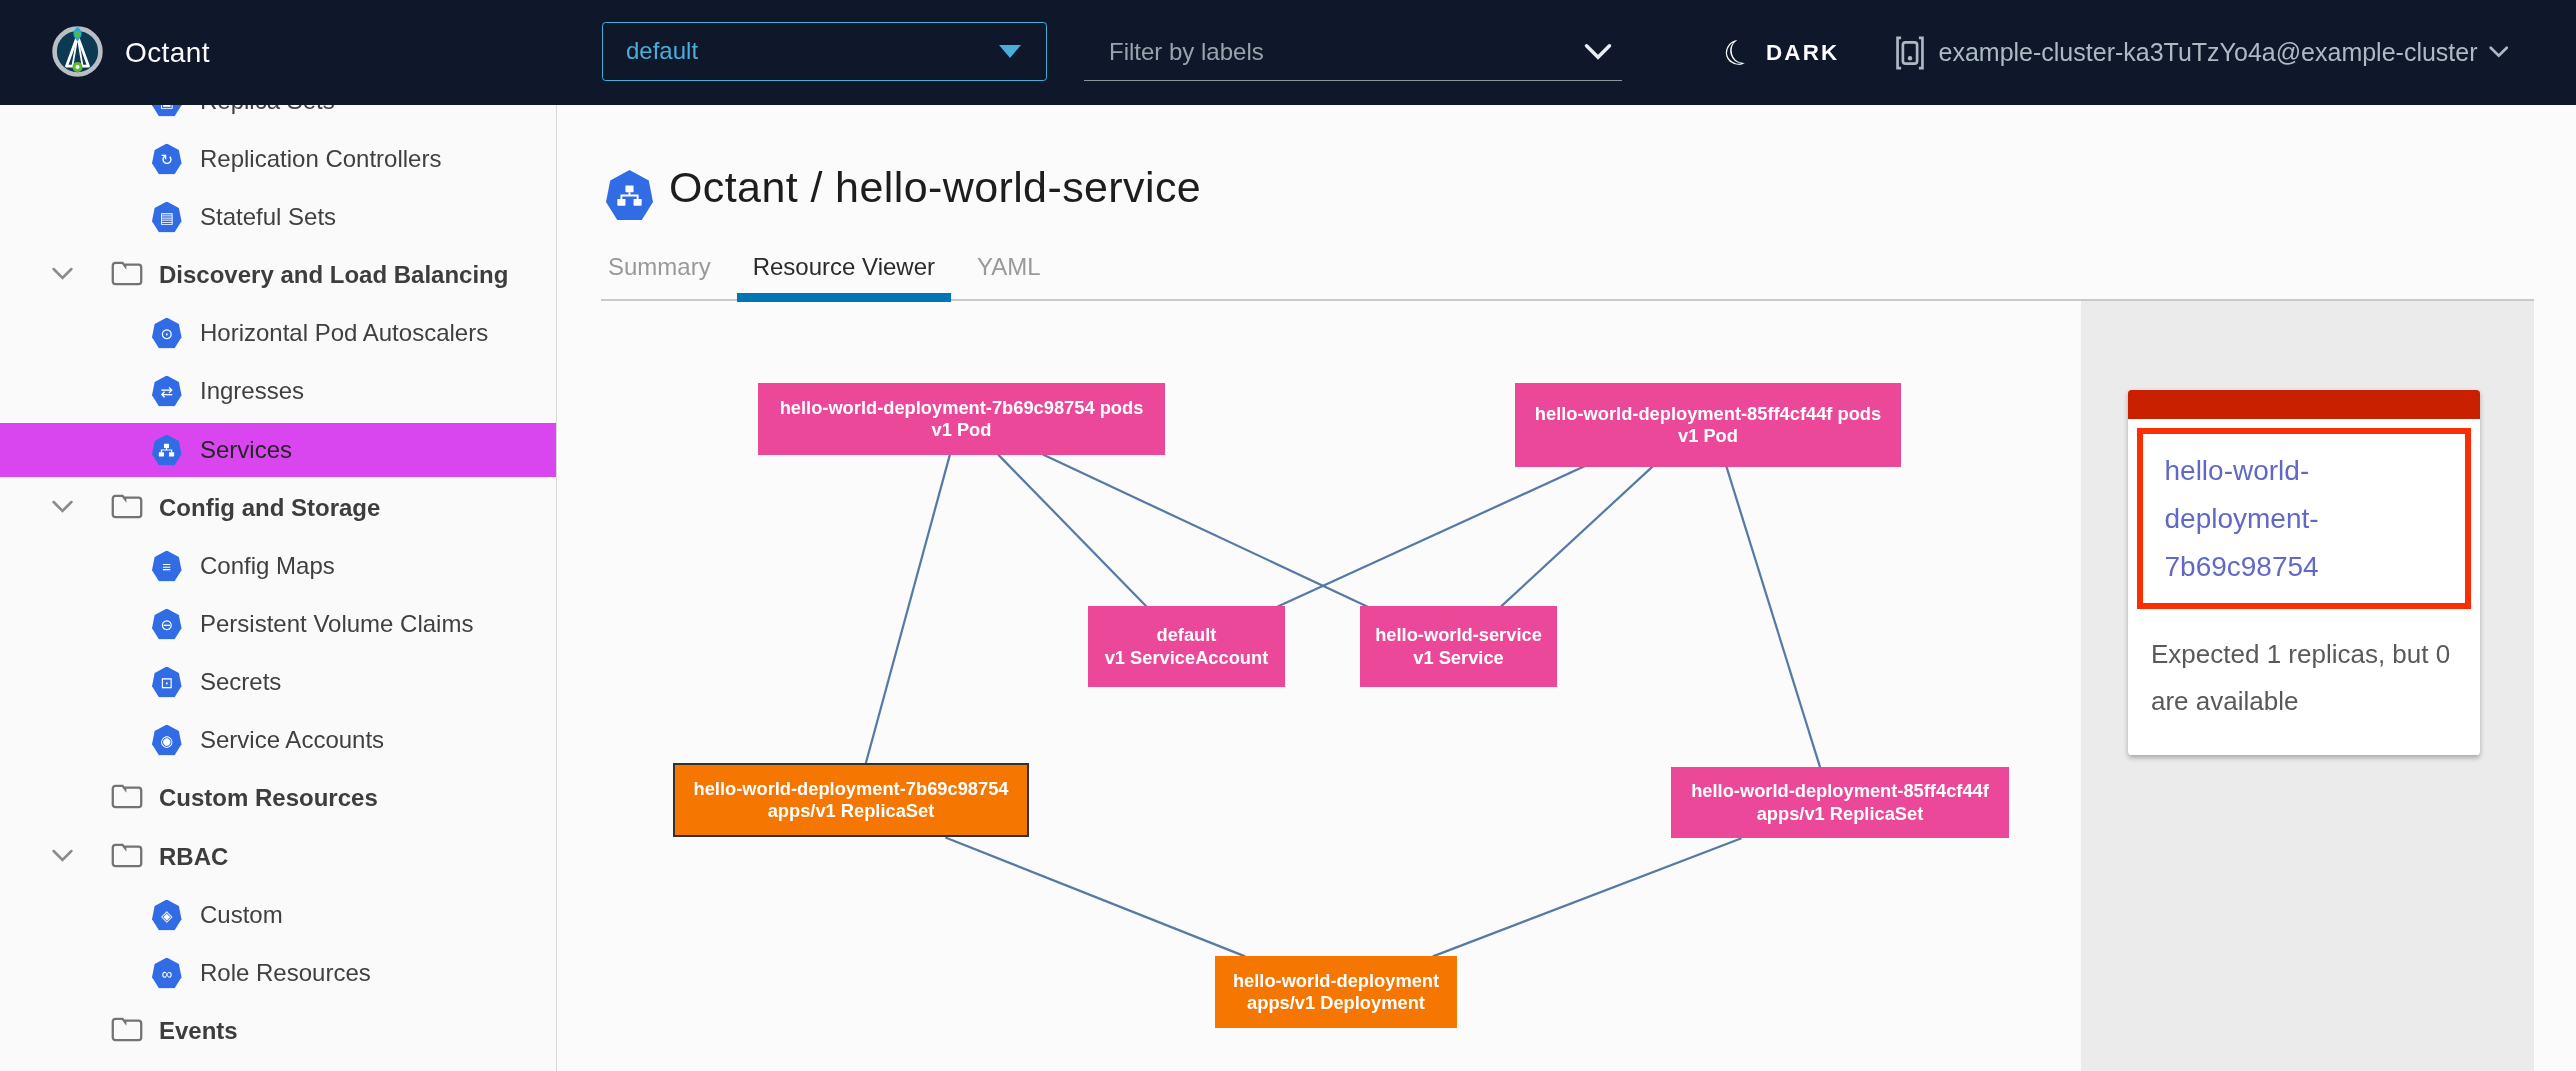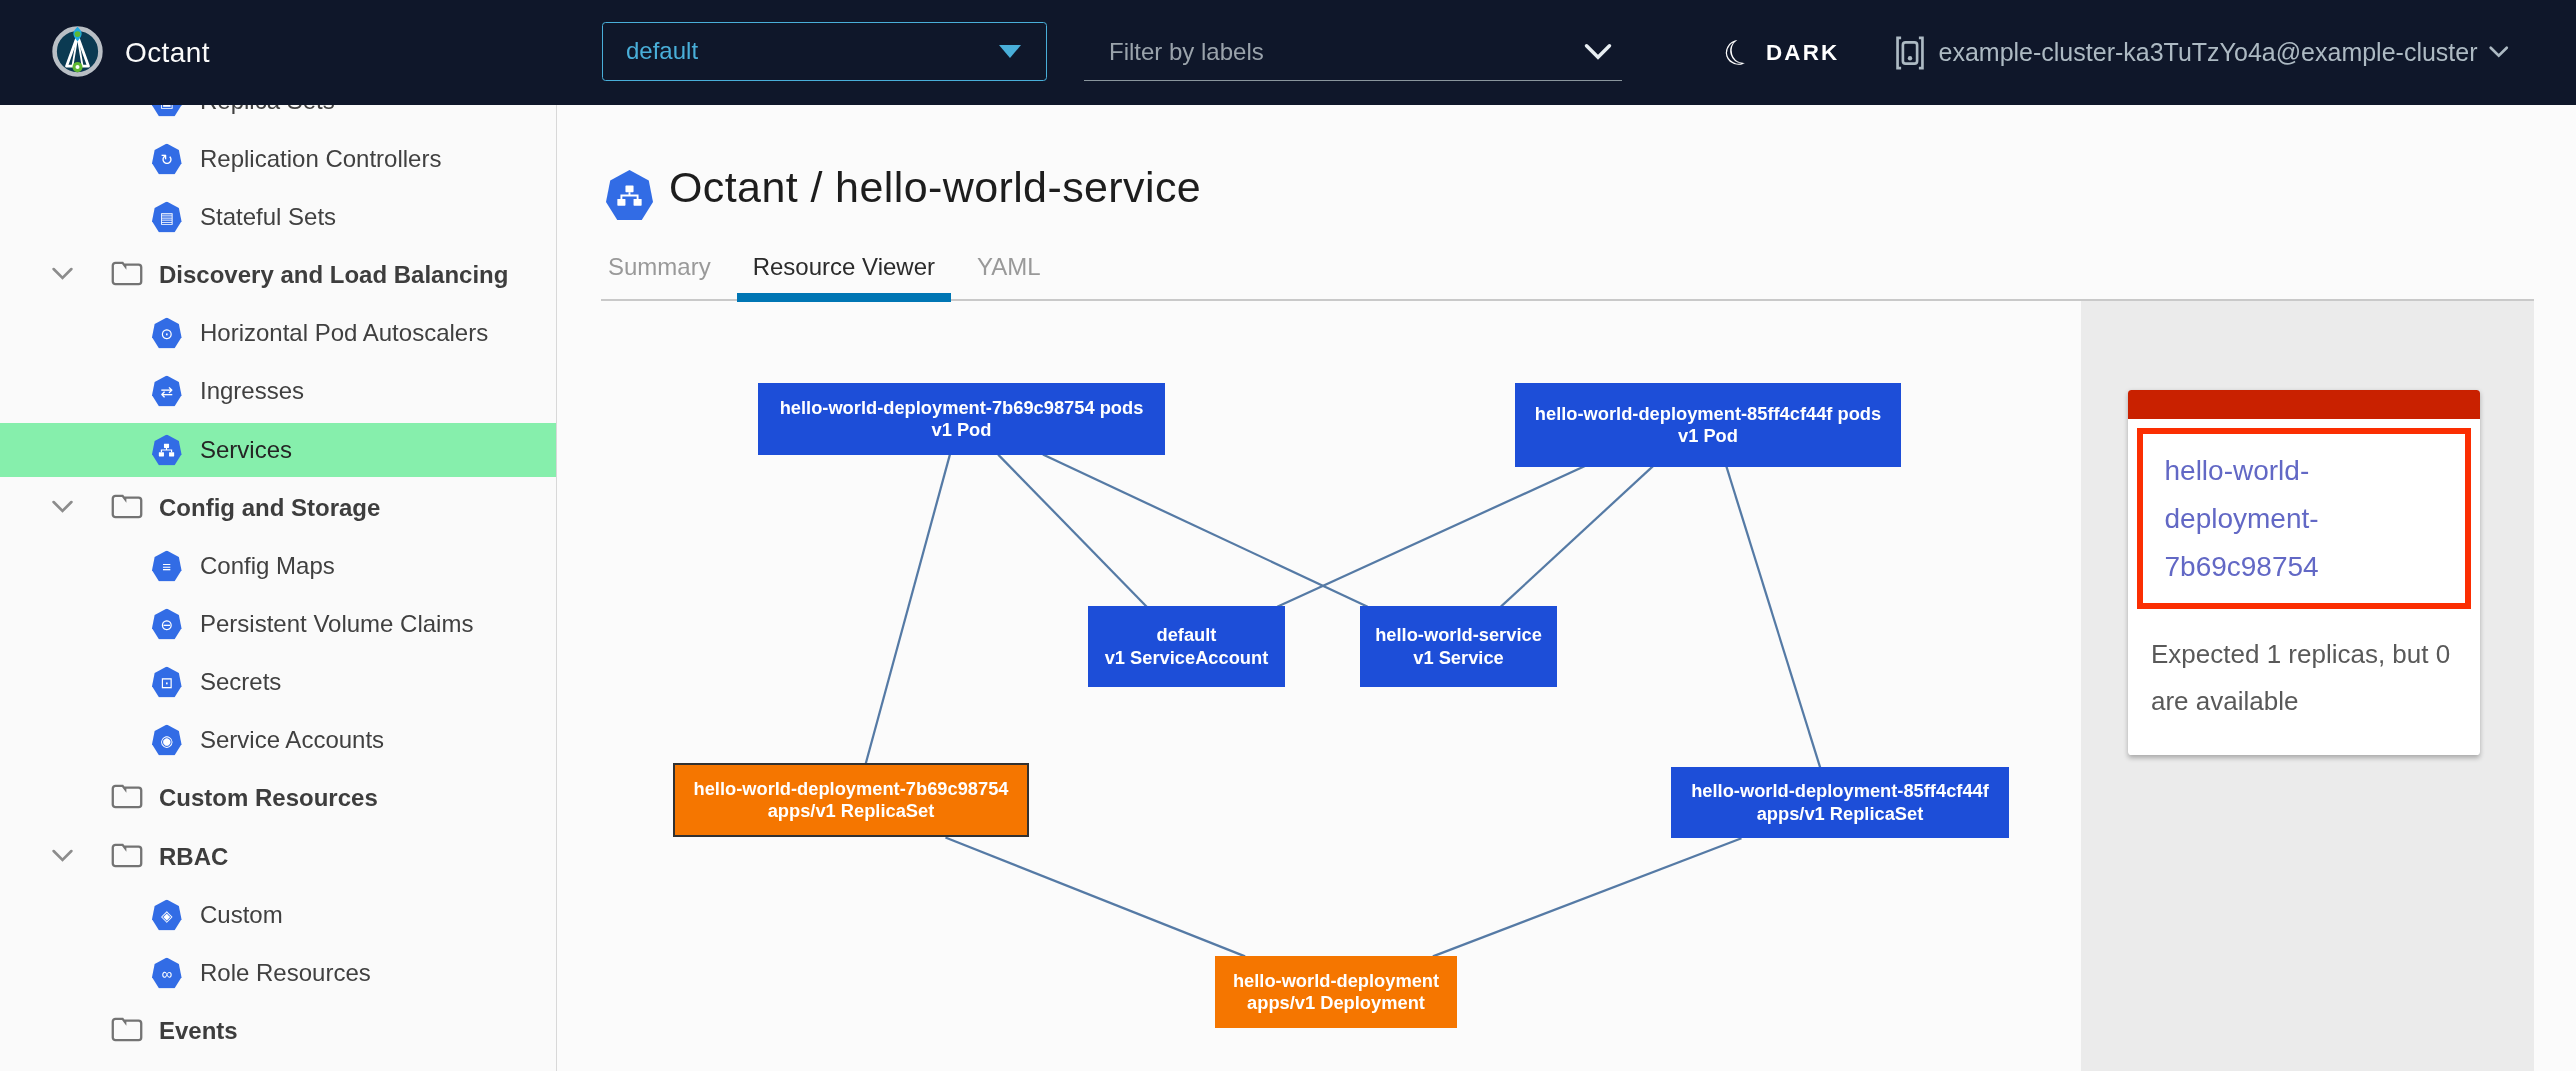--- a/index.html
+++ b/index.html
@@ -24,21 +24,21 @@
   .dark-toggle{position:absolute;left:1723px;top:0;height:105px;display:flex;align-items:center;cursor:pointer;}
   .moon{color:#ffffff;font-size:34px;transform:rotate(-18deg);margin-right:12.5px;line-height:1;}
   .dark-label{color:#ffffff;font-size:22.4px;font-weight:bold;letter-spacing:2.2px;}
   .ctx{position:absolute;left:1894px;top:0;height:105px;display:flex;align-items:center;cursor:pointer;}
   .ctx .txt{color:#adbac3;font-size:25px;margin:0 10.7px 0 12.5px;}
 
   
   .sidebar{position:absolute;top:105px;left:0;width:556px;bottom:0;background:#fafafa;
            border-right:0.9px solid #d8d8d8;overflow:hidden;z-index:10;}
   .srow{position:absolute;left:0;width:556px;height:54px;cursor:pointer;}
-  .srow.selected{background:#86efac;}
+  .srow.selected{background:#d946ef;}
   .srow .caret{position:absolute;left:50px;top:50%;transform:translateY(-50%);}
   .srow .folder{position:absolute;left:111px;top:50%;transform:translateY(-50%);}
   .srow .hepta{position:absolute;left:152px;top:50%;transform:translateY(-50%);}
   .srow .lbl{position:absolute;top:50%;transform:translateY(-50%);font-size:24px;color:#404040;white-space:nowrap;}
   .srow.section .lbl{left:159px;font-weight:bold;color:#3d3d3d;}
   .srow.child .lbl{left:200px;}
   .srow.selected .lbl{color:#252525;}
   .hepta{width:29.5px;height:31px;background:#326ce5;display:flex;align-items:center;justify-content:center;
          clip-path:polygon(50% 0,91% 21%,100% 64%,76% 100%,24% 100%,0 64%,9% 21%);
          color:#fff;font-size:15px;line-height:1;}
@@ -52,21 +52,21 @@
   .tab{position:relative;font-size:24px;color:#999;padding:0 16px;height:34px;line-height:30px;cursor:pointer;}
   .tab.active{color:#2b2b2b;}
   .tab.active::after{content:'';position:absolute;left:0;right:0;top:41px;height:9px;background:#0076b4;}
   .divider{position:absolute;left:601px;top:299px;width:1933px;height:1.8px;background:#c9c9c9;z-index:4;}
 
   
   .edges{position:absolute;left:0;top:0;z-index:1;}
   .gnode{position:absolute;z-index:2;display:flex;flex-direction:column;align-items:center;justify-content:center;
          color:#fff;font-size:18.3px;font-weight:bold;line-height:22.4px;text-align:center;
          box-sizing:border-box;cursor:pointer;}
-  .gnode.green{background:#1d4ed8;}
+  .gnode.green{background:#ec4899;}
   .gnode.orange{background:#f57600;}
   .gnode.selected{border:2.7px solid #313131;}
 
   
   .panel{position:absolute;left:2081px;top:301px;width:453px;height:771px;background:#ebebeb;z-index:3;}
   .card{position:absolute;left:47px;top:89px;width:352px;background:#ffffff;border-radius:3.6px;
         box-shadow:0 2.7px 5.4px rgba(0,0,0,.28);}
   .card .statusbar{height:29px;border-radius:3.6px 3.6px 0 0;background:#c92100;}
   .card .hilite{margin:9px;border:6.3px solid #fb2e02;padding:12.5px 21.5px;}
   .card .hilite a{color:#6268c5;font-size:28px;line-height:48px;text-decoration:none;

